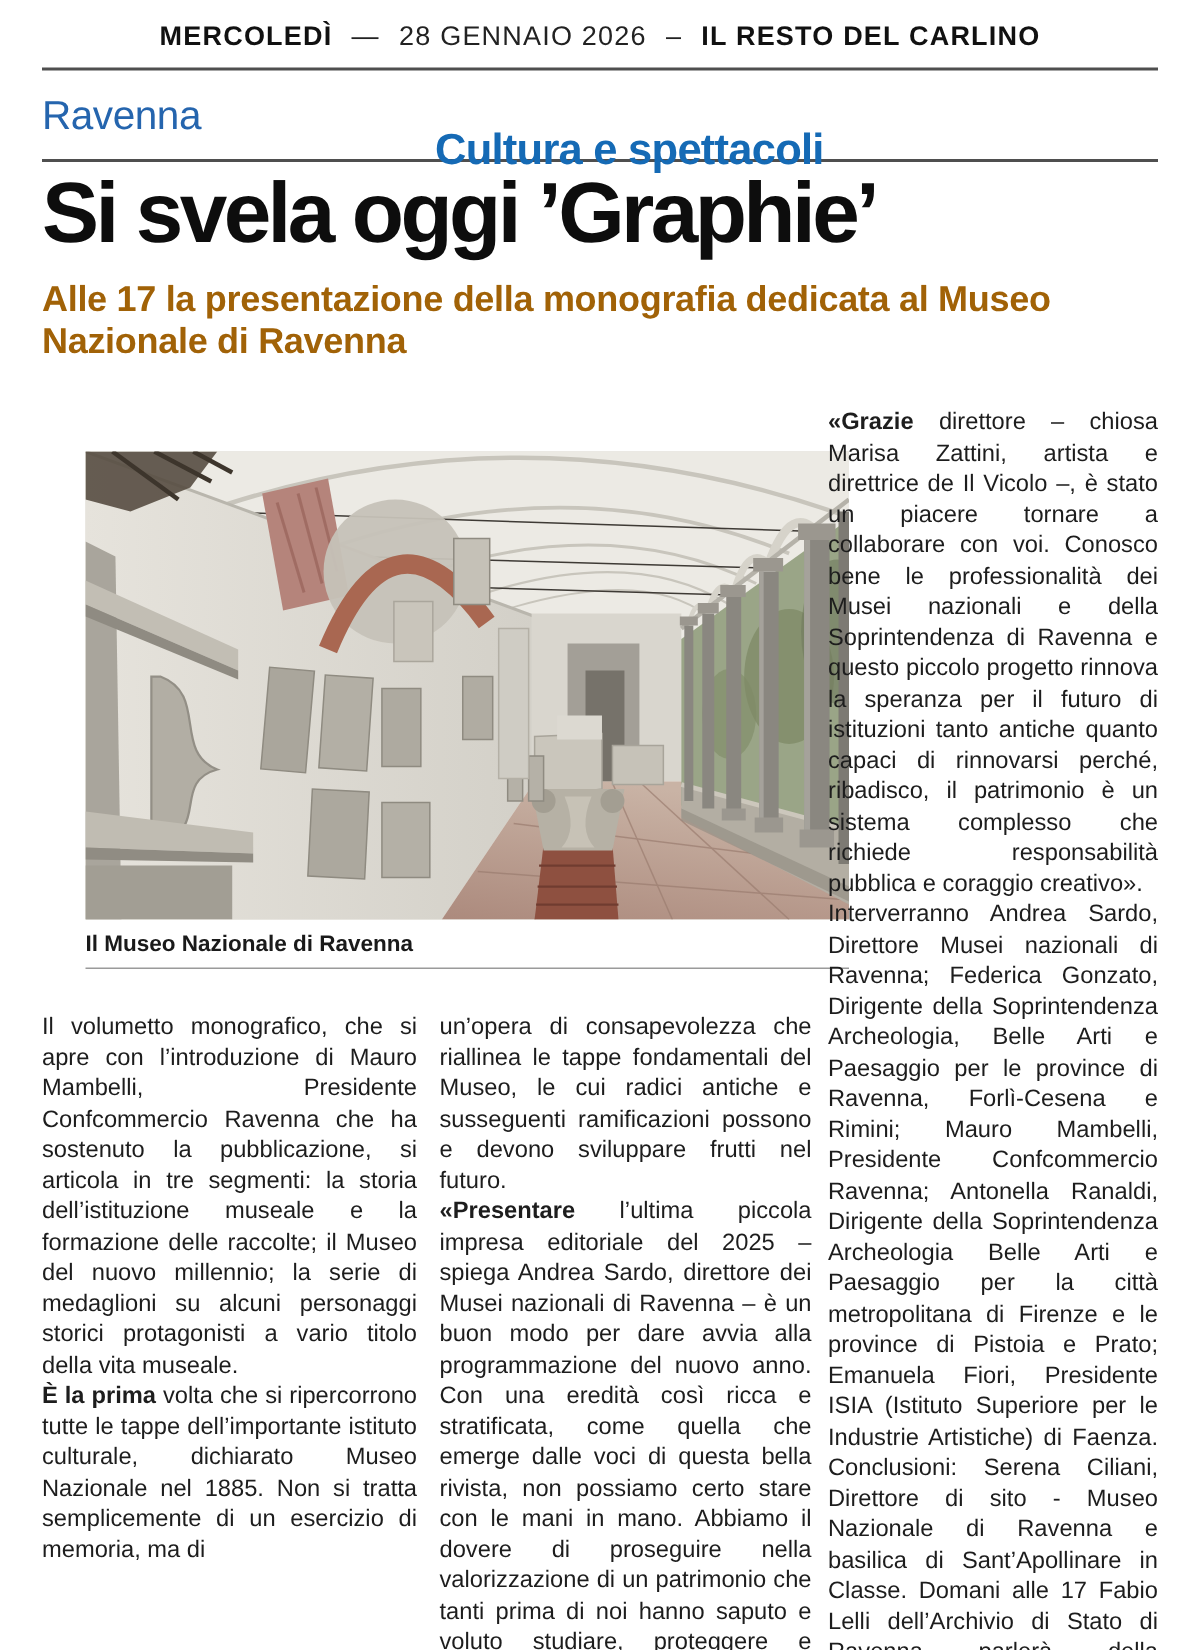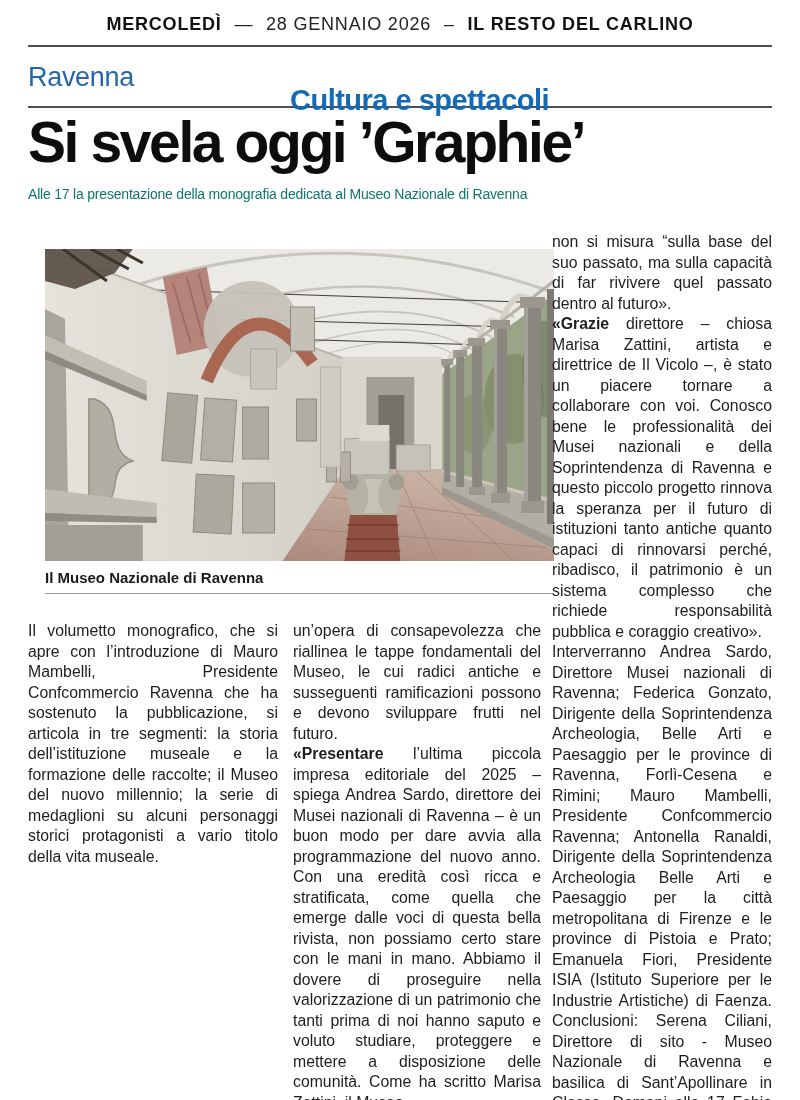--- a/index.html
+++ b/index.html
@@ -32,29 +32,29 @@
     position:absolute;left:262px;top:3px;
     font-size:29px;font-weight:bold;color:#156ab5;letter-spacing:-.5px;margin-top:25px;
   }
 
   
   h1.headline{
     margin:4px 0 0 0;font-size:57px;line-height:60px;
     font-weight:bold;color:#0d0d0d;letter-spacing:-2.4px;
   }
   .subhead{
-    margin:14px 0 0 0;font-size:14px;color:#0f766e;letter-spacing:-.2px;
+    margin:14px 0 0 0;font-size:24px;color:#a16207;letter-spacing:-.2px;font-weight:bold;
   }
 
   
   .content{display:flex;margin-top:30px;}
   .content-left{width:510px;flex:0 0 510px;}
   .content-right{width:220px;flex:0 0 220px;margin-left:14px;}
 
-  figure{margin:5px;padding:12px;}
+  figure{margin:17px;padding:12px;}
   .photo{width:509px;height:312px;display:block;background:#d8d4cc;}
   figcaption{
     font-size:15px;font-weight:bold;color:#1a1a1a;
     padding:8px 0 7px 0;
   }
   .caption-rule{width:509px;}
 
   .twocol{display:flex;margin-top:15px;}
   .col{font-size:15.8px;line-height:20.5px;text-align:justify;color:#1d1d1d;
        hyphens:auto;-webkit-hyphens:auto;}
@@ -226,30 +226,30 @@
             <rect x="276" y="118" width="20" height="100" fill="#cfccc4" stroke="#b4b0a6"></rect>
           </g>
         </svg>
         <figcaption>Il Museo Nazionale di Ravenna</figcaption>
         <div class="rule-light caption-rule"></div>
       </figure>
 
       <div class="twocol">
         <div class="col col-1">
           <p><b></b><span>Il volumetto monografico, che si apre con l’introduzione di Mauro Mambelli, Presidente Confcommercio Ravenna che ha sostenuto la pubblicazione, si articola in tre segmenti: la storia dell’istituzione museale e la formazione delle raccolte; il Museo del nuovo millennio; la serie di medaglioni su alcuni personaggi storici protagonisti a vario titolo della vita museale.</span></p>
+          <p><b>È la prima</b><span> volta che si ripercorrono tutte le tappe dell’importante istituto culturale, dichiarato Museo Nazionale nel 1885. Non si tratta semplicemente di un esercizio di memoria, ma di</span></p>
         </div>
         <div class="col col-2">
           <p><b></b><span>un’opera di consapevolezza che riallinea le tappe fondamentali del Museo, le cui radici antiche e susseguenti ramificazioni possono e devono sviluppare frutti nel futuro.</span></p>
           <p><b>«Presentare</b><span> l’ultima piccola impresa editoriale del 2025 – spiega Andrea Sardo, direttore dei Musei nazionali di Ravenna – è un buon modo per dare avvia alla programmazione del nuovo anno. Con una eredità così ricca e stratificata, come quella che emerge dalle voci di questa bella rivista, non possiamo certo stare con le mani in mano. Abbiamo il dovere di proseguire nella valorizzazione di un patrimonio che tanti prima di noi hanno saputo e voluto studiare, proteggere e mettere a disposizione delle comunità. Come ha scritto Marisa Zattini, il Museo</span></p>
         </div>
       </div>
     </div>
 
     <div class="content-right">
       <div class="col col-3">
-        <p><b></b><span>non si misura “sulla base del suo passato, ma sulla capacità di far rivivere quel passato dentro al futuro».</span></p>
         <p><b>«Grazie</b><span> direttore – chiosa Marisa Zattini, artista e direttrice de Il Vicolo –, è stato un piacere tornare a collaborare con voi. Conosco bene le professionalità dei Musei nazionali e della Soprintendenza di Ravenna e questo piccolo progetto rinnova la speranza per il futuro di istituzioni tanto antiche quanto capaci di rinnovarsi perché, ribadisco, il patrimonio è un sistema complesso che richiede responsabilità pubblica e coraggio creativo».</span></p>
         <p><b></b><span>Interverranno Andrea Sardo, Direttore Musei nazionali di Ravenna; Federica Gonzato, Dirigente della Soprintendenza Archeologia, Belle Arti e Paesaggio per le province di Ravenna, Forlì-Cesena e Rimini; Mauro Mambelli, Presidente Confcommercio Ravenna; Antonella Ranaldi, Dirigente della Soprintendenza Archeologia Belle Arti e Paesaggio per la città metropolitana di Firenze e le province di Pistoia e Prato; Emanuela Fiori, Presidente ISIA (Istituto Superiore per le Industrie Artistiche) di Faenza. Conclusioni: Serena Ciliani, Direttore di sito - Museo Nazionale di Ravenna e basilica di Sant’Apollinare in Classe. Domani alle 17 Fabio Lelli dell’Archivio di Stato di Ravenna parlerà della persecuzione degli ebrei nella provincia di Ravenna.</span></p>
       </div>
     </div>
 
   </div>
 </div>
 
 </body></html>

